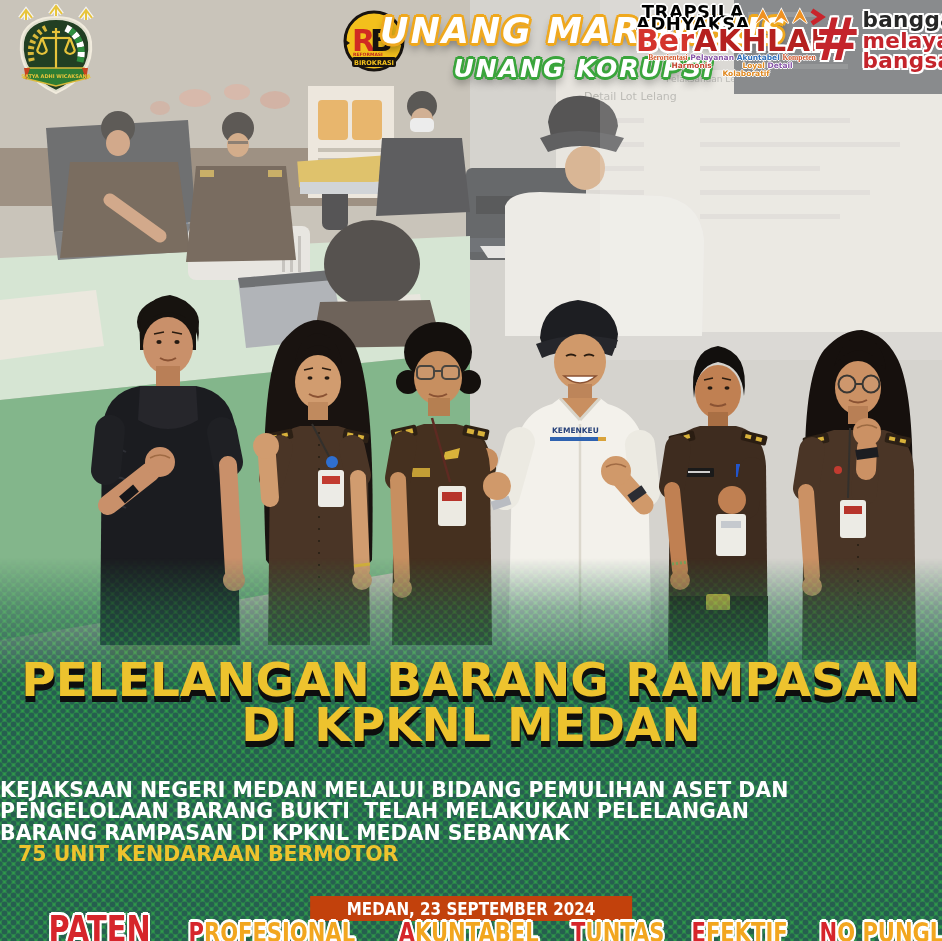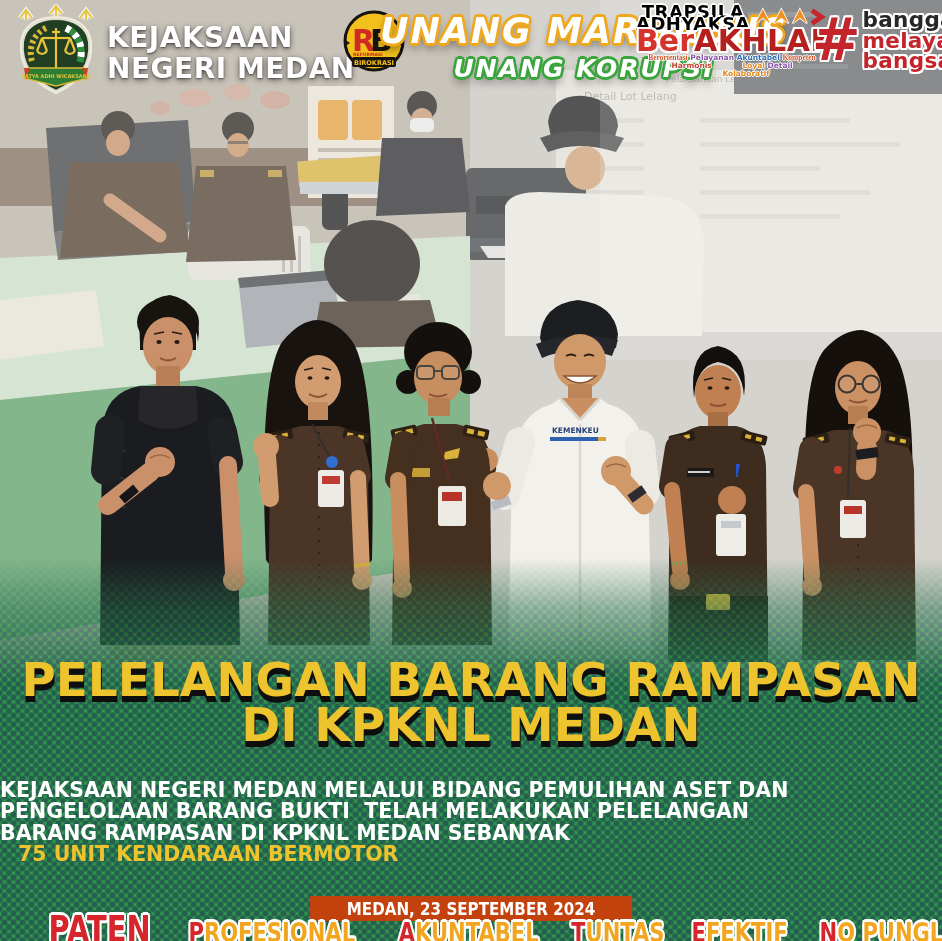--- a/index.html
+++ b/index.html
@@ -391,24 +391,20 @@
         <path d="M34,34 L29,47 M34,34 L39,47 M62,34 L57,47 M62,34 L67,47"></path>
         <path d="M29,47 Q34,53 39,47 M57,47 Q62,53 67,47"></path>
         <path d="M44,28 L52,28"></path>
       </g>
       <path d="M20,64 L76,64 L80,74 L48,82 L16,74 Z" fill="#2e7d33" stroke="#d9b93a" stroke-width="1.5"></path>
       <polygon points="16,64 22,64 18,76" fill="#c8431f"></polygon>
       <polygon points="80,64 74,64 78,76" fill="#c8431f"></polygon>
       <text x="48" y="74" text-anchor="middle" font-size="5" fill="#e7c43b" font-weight="bold">SATYA ADHI WICAKSANA</text>
     </svg>
 
-    <div class="brand-text">
-      <div>KEJAKSAAN</div>
-      <div>NEGERI MEDAN</div>
-    </div>
 
     <svg class="rb-badge" width="64" height="66" viewBox="0 0 64 66">
       <circle cx="32" cy="32" r="29" fill="#f3c01c" stroke="#171310" stroke-width="3"></circle>
       <polygon points="2,30 8,34 2,38" fill="#171310"></polygon>
       <polygon points="62,30 56,34 62,38" fill="#171310"></polygon>
       <text x="10" y="42" font-size="30" font-weight="bold" fill="#d02b23">R</text>
       <text x="28" y="42" font-size="30" font-weight="bold" fill="#17130f">B</text>
       <text x="11" y="47" font-size="4.5" font-weight="bold" fill="#c0281f">REFORMASI</text>
       <rect x="10" y="48" width="44" height="10" rx="2" fill="#171310"></rect>
       <text x="32" y="56" text-anchor="middle" font-size="6.5" font-weight="bold" fill="#f3c01c">BIROKRASI</text>

